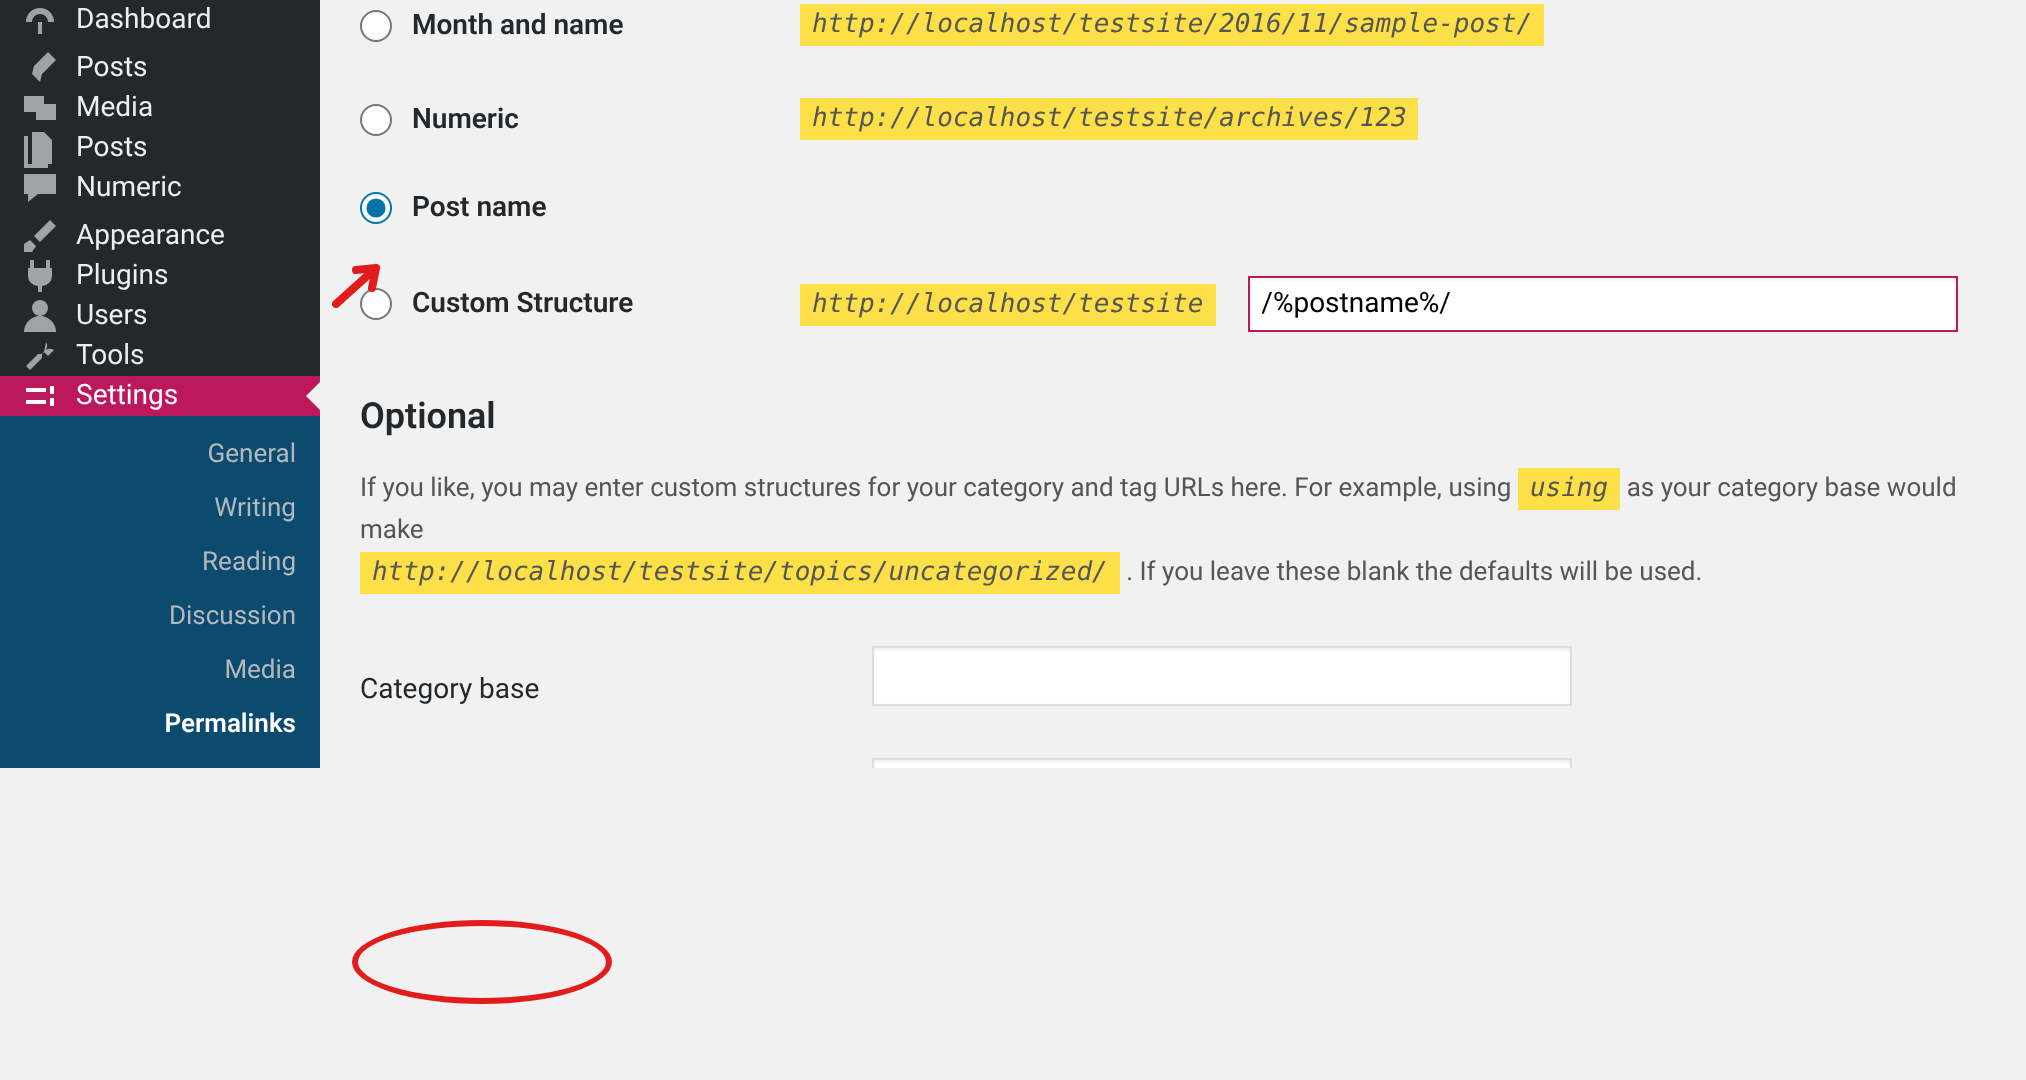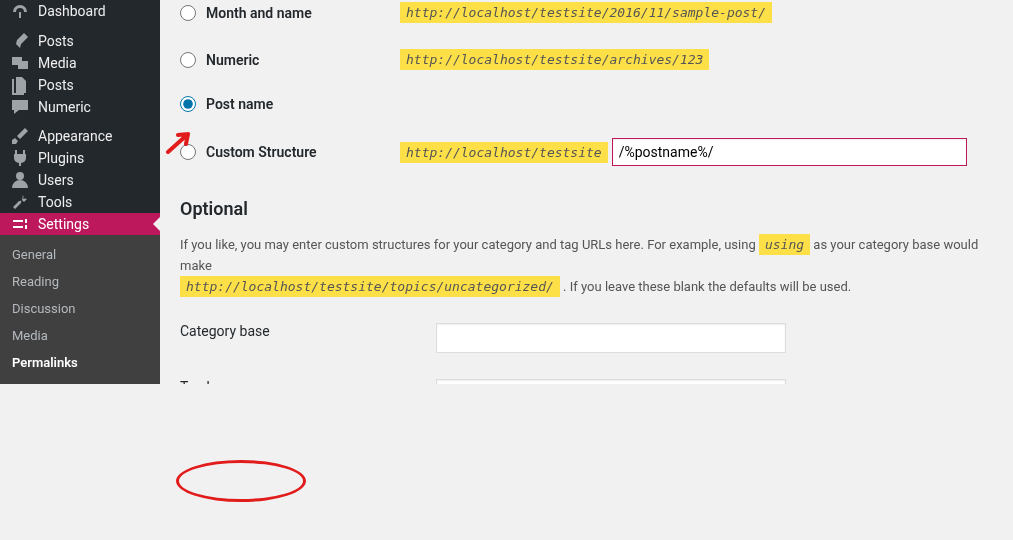--- a/index.html
+++ b/index.html
@@ -5,36 +5,36 @@
   html,body{margin:0;padding:0;font-family:-apple-system,BlinkMacSystemFont,"Segoe UI",Roboto,Helvetica,Arial,sans-serif;font-size:13px;color:#444;background:#f1f1f1;}
   *{box-sizing:border-box;}
   #wrap{display:flex;width:1013px;height:384px;overflow:hidden;background:#f1f1f1;}
   
   #side{width:160px;background:#23282d;color:#eee;display:flex;flex-direction:column;}
   .s-item{display:flex;align-items:center;height:34px;padding:0 10px;color:#eee;font-size:14px;}
   .s-item .icon{width:20px;height:20px;display:flex;align-items:center;justify-content:center;margin-right:8px;fill:#9ea3a8;}
   .s-item.active{background:#be185d;color:#fff;position:relative;}
   .s-item.active .icon{fill:#fff;}
   .s-item.active::after{content:"";position:absolute;right:-1px;top:50%;margin-top:-8px;border:8px solid transparent;border-right-color:#f1f1f1;}
-  .s-sub{background:#404040;padding:6px 0 8px;}
+  .s-sub{background:#0c4a6e;padding:6px 0 8px;text-align:right;}
   .s-sub div{padding:6px 12px;color:#b4b9be;font-size:13px;}
   .s-sub div.cur{color:#fff;font-weight:600;}
   
   #main{flex:1;padding:0 20px;position:relative;overflow:hidden;}
   .row{display:flex;align-items:center;}
   .lab{width:220px;font-size:14px;color:#23282d;}
   .egcode, code.inline{font-family:Consolas,Menlo,monospace;font-size:13px;background:#fde047;color:#555;padding:3px 6px;font-style:italic;}
   .opt-row{margin:26px 0;}
   .radio{display:flex;align-items:center;}
   .radio input[type=radio]{width:16px;height:16px;margin:0 10px 0 0;accent-color:#0073aa;}
   .radio label{font-weight:600;color:#23282d;font-size:14px;}
   #custom-input{width:355px;height:28px;padding:3px 6px;border:1px solid #be185d;font-size:14px;font-family:inherit;box-shadow:inset 0 1px 2px rgba(0,0,0,.07);background:#fff;}
   h2.opth{margin:32px 0 16px;font-size:18px;font-weight:600;color:#23282d;}
   .desc{font-size:13px;color:#555;line-height:1.6;max-width:830px;}
-  .form-row{display:flex;align-items:flex-start;margin-top:26px;gap:36px;}
+  .form-row{display:flex;align-items:flex-end;margin-top:26px;gap:36px;}
   .form-row .flab{width:220px;font-size:14px;color:#23282d;}
   .form-row input{width:350px;height:30px;padding:3px 8px;border:1px solid #ddd;background:#fff;box-shadow:inset 0 1px 2px rgba(0,0,0,.07);}
   .save-btn{margin-top:34px;background:#c2410c;border:1px solid #006799;color:#fff;font-size:13px;padding:6px 14px;border-radius:3px;cursor:pointer;box-shadow:0 1px 0 #006799;}
   
   .anno-arrow{position:absolute;left:166px;top:130px;}
   .anno-circle{position:absolute;left:176px;top:460px;width:130px;height:42px;border:3px solid #e21b1b;border-radius:50%;}
 </style>
 </head>
 <body>
 
@@ -117,20 +117,21 @@
     <div class="s-item active">
         <span class="icon">
           <svg viewBox="0 0 20 20" width="20" height="20">
             <path d="M3 6h10v2H3zm0 6h10v2H3zM15 5h2v4h-2zm0 6h2v4h-2z"></path>
           </svg>
         </span>
         <span>Settings</span>
       </div>
     <div class="s-sub">
       <div>General</div>
+      <div>Writing</div>
       <div>Reading</div>
       <div>Discussion</div>
       <div>Media</div>
       <div class="cur">Permalinks</div>
     </div>
   </div>
 
   <div id="main">
 
     <div class="opt-row row" style="margin-top:2px">
@@ -154,21 +155,21 @@
         <input type="radio" name="p" checked="" style="">
         <label>Post name</label>
       </div>
     </div>
 
     <div class="opt-row row">
       <div class="lab radio">
         <input type="radio" name="p" style="">
         <label>Custom Structure</label>
       </div>
-      <code class="egcode" style="margin-right:4px">http://localhost/testsite</code>
+      <code class="egcode" style="margin-right:16px">http://localhost/testsite</code>
       <input id="custom-input" type="text" value="/%postname%/" style="">
     </div>
 
     <h2 class="opth">Optional</h2>
     <p class="desc">
       <span>If you like, you may enter custom structures for your category and tag URLs here. For example, using </span>
       <code class="inline">using</code>
       <span> as your category base would make</span><br>
       <code class="inline">http://localhost/testsite/topics/uncategorized/</code>
       <span> . If you leave these blank the defaults will be used.</span>

